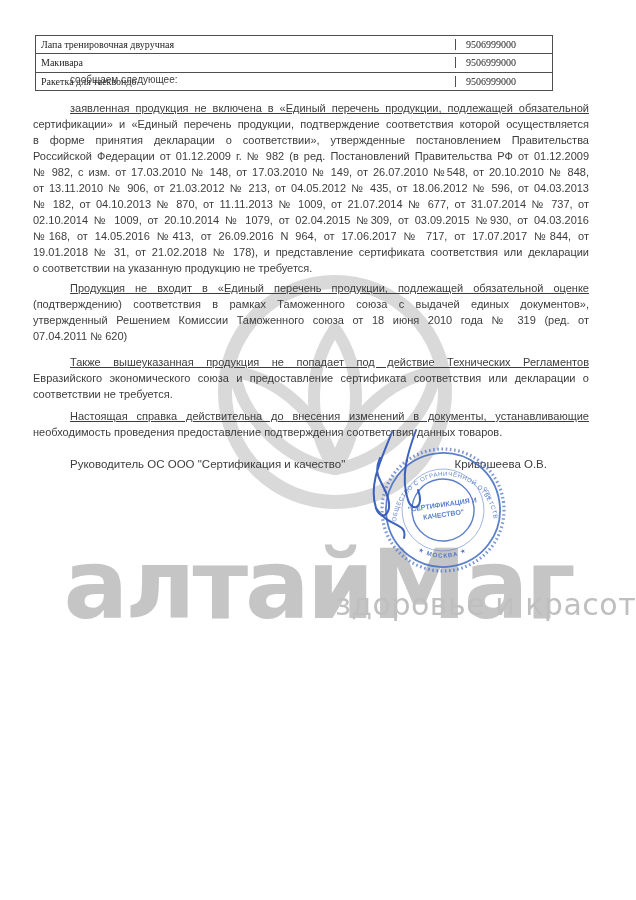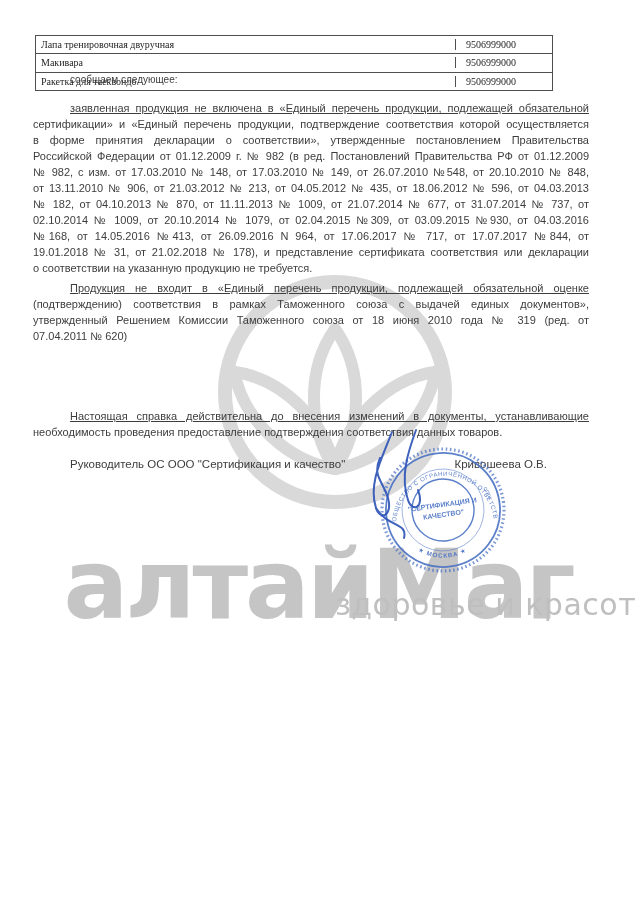--- a/index.html
+++ b/index.html
@@ -99,20 +99,25 @@
       <div class="tline last">о соответствии на указанную продукцию не требуется.</div>
     </div>
 
   <div class="bodytext" style="top:280px;">
       <div class="tline ind">Продукция не входит в «Единый перечень продукции, подлежащей обязательной оценке</div>
       <div class="tline">(подтверждению) соответствия в рамках Таможенного союза с выдачей единых документов»,</div>
       <div class="tline">утвержденный Решением Комиссии Таможенного союза от 18 июня 2010 года № 319 (ред. от</div>
       <div class="tline last">07.04.2011 № 620)</div>
     </div>
 
+  <div class="bodytext" style="top:354px;">
+      <div class="tline ind">Также вышеуказанная продукция не попадает под действие Технических Регламентов</div>
+      <div class="tline">Евразийского экономического союза и предоставление сертификата соответствия или декларации о</div>
+      <div class="tline last">соответствии не требуется.</div>
+    </div>
 
   <div class="bodytext" style="top:408px;">
       <div class="tline ind">Настоящая справка действительна до внесения изменений в документы, устанавливающие</div>
       <div class="tline last">необходимость проведения предоставление подтверждения соответствия данных товаров.</div>
     </div>
 
   <div class="sig-row">
     <span class="sig-title">Руководитель ОС ООО "Сертификация и качество"</span>
     <span class="sig-name">Кривошеева О.В.</span>
   </div>

